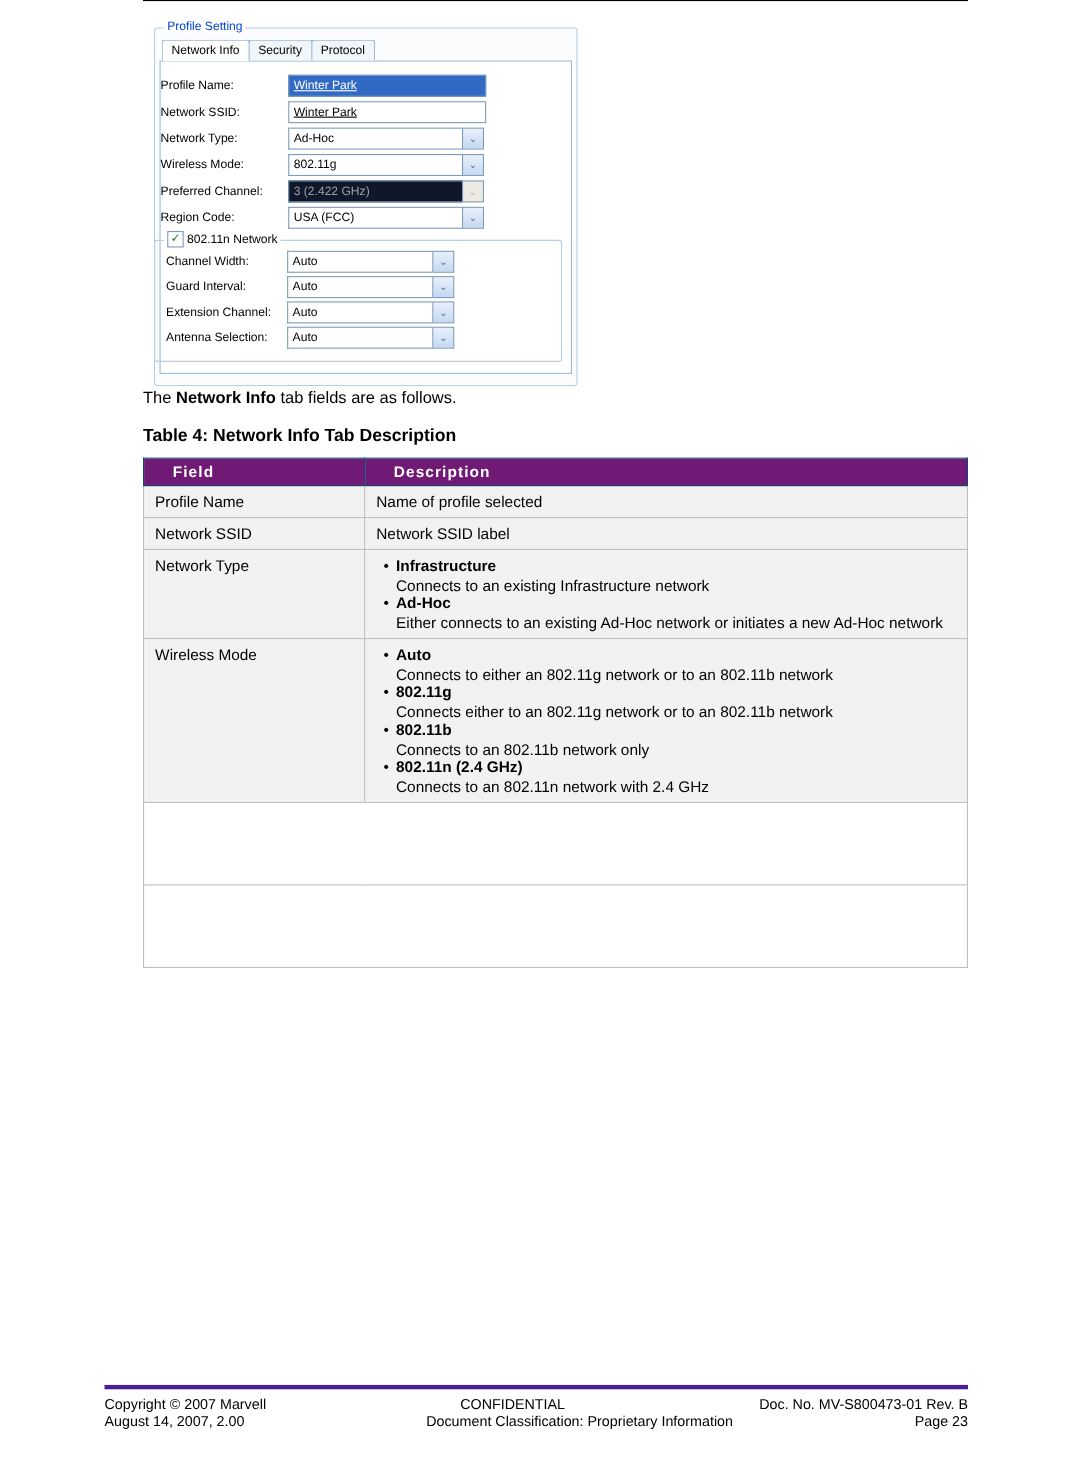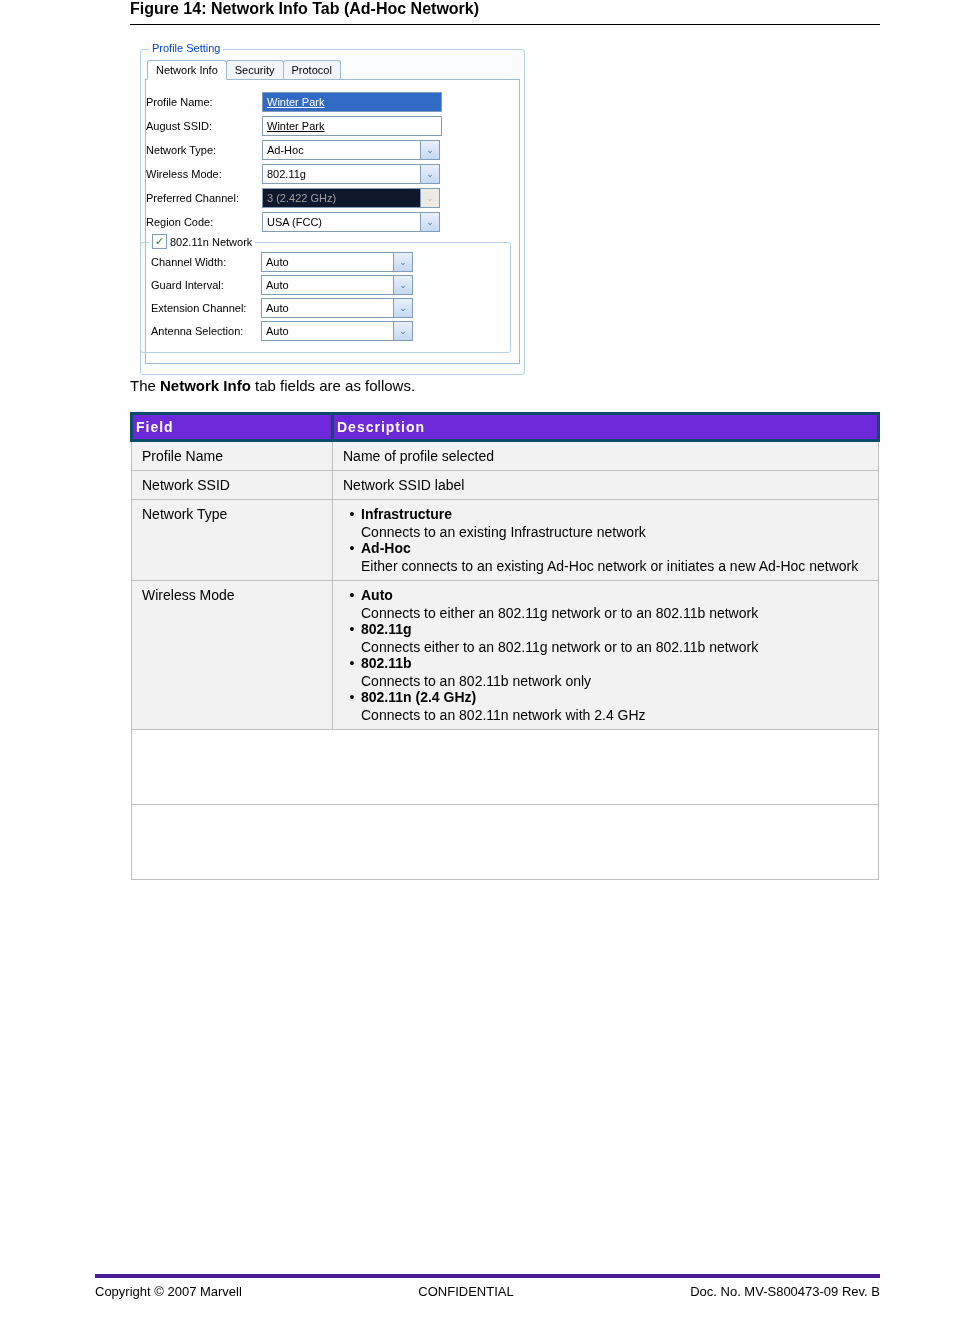--- a/index.html
+++ b/index.html
@@ -143,24 +143,24 @@
   .lead { font-size: 15px; margin: 2px 0 18px 0; }
   .lead .b { font-weight: bold; }
   .tabletitle {
     font-size: 16px; font-weight: bold; margin: 8px 0 10px 0;
   }
   table.desc {
     width: 100%; border-collapse: collapse; font-size: 14px;
     border: 1px solid #bfbfbf;
   }
   table.desc th {
-    background: #6d28d9; color: #fff; text-align: left;
-    padding: 4px 3px; font-size: 14px;
+    background: #701a75; color: #fff; text-align: left;
+    padding: 4px 26px; font-size: 14px;
     letter-spacing: 1px;
-    border: 3px solid #0c4a6e;
+    border: 1px solid #0c4a6e;
   }
   table.desc td {
     border: 1px solid #bfbfbf; padding: 6px 10px;
     vertical-align: top; background: #f2f2f2;
   }
   table.desc td.fld { width: 180px; }
   table.desc td.empty { height: 62px; background:#fff; }
   .bul { display:flex; margin: 0 0 2px 0; }
   .bul .dot { width: 18px; text-align:center; }
   .bul .bb { font-weight:bold; }
@@ -171,42 +171,41 @@
     border-top:4px solid #4c1d95; padding-top:6px;
     font-size:13px;
   }
   .frow { display:flex; justify-content:space-between; }
 </style>
 </head>
 <body>
 
 <div class="page">
 
-  <div class="figure-title">Figure 14: Network Info Tab (Ad-Hoc Network)</div>
   <hr class="hr">
 
   <div class="panel">
     <div class="fieldset">
       <div class="legend">Profile Setting</div>
 
       <div class="tabs">
         <div class="tab active">Network Info</div>
         <div class="tab">Security</div>
         <div class="tab">Protocol</div>
       </div>
 
       <div class="tabbody">
 
         <div class="row">
           <div class="lab">Profile Name:</div>
           <div class="textbox sel">Winter Park</div>
         </div>
 
         <div class="row">
-          <div class="lab">August SSID:</div>
+          <div class="lab">Network SSID:</div>
           <div class="textbox">Winter Park</div>
         </div>
 
         <div class="row">
           <div class="lab">Network Type:</div>
           <div class="combo">
             <div class="ctext">Ad-Hoc</div>
             <div class="cbtn">⌄</div>
           </div>
         </div>
@@ -273,20 +272,21 @@
 
       </div>
     </div>
   </div>
 
 
   <div class="lead">
     <span>The </span><span class="b">Network Info</span><span> tab fields are as follows.</span>
   </div>
 
+  <div class="tabletitle">Table 4:     Network Info Tab Description</div>
 
   <table class="desc">
     <tbody>
         <tr>
       <th>Field</th>
       <th>Description</th>
     </tr>
     <tr>
       <td class="fld">Profile Name</td>
       <td>Name of profile selected</td>
@@ -341,17 +341,22 @@
     <tr>
       <td class="empty" colspan="2"></td>
     </tr>
   </tbody>
     </table>
 
   <div class="footer">
     <div class="frow">
       <span>Copyright © 2007 Marvell</span>
       <span>CONFIDENTIAL</span>
-      <span>Doc. No. MV-S800473-09 Rev. B</span>
+      <span>Doc. No. MV-S800473-01 Rev. B</span>
+    </div>
+    <div class="frow">
+      <span>August 14, 2007, 2.00</span>
+      <span>Document Classification: Proprietary Information</span>
+      <span>Page 23</span>
     </div>
   </div>
 
 </div>
 
 </body></html>

